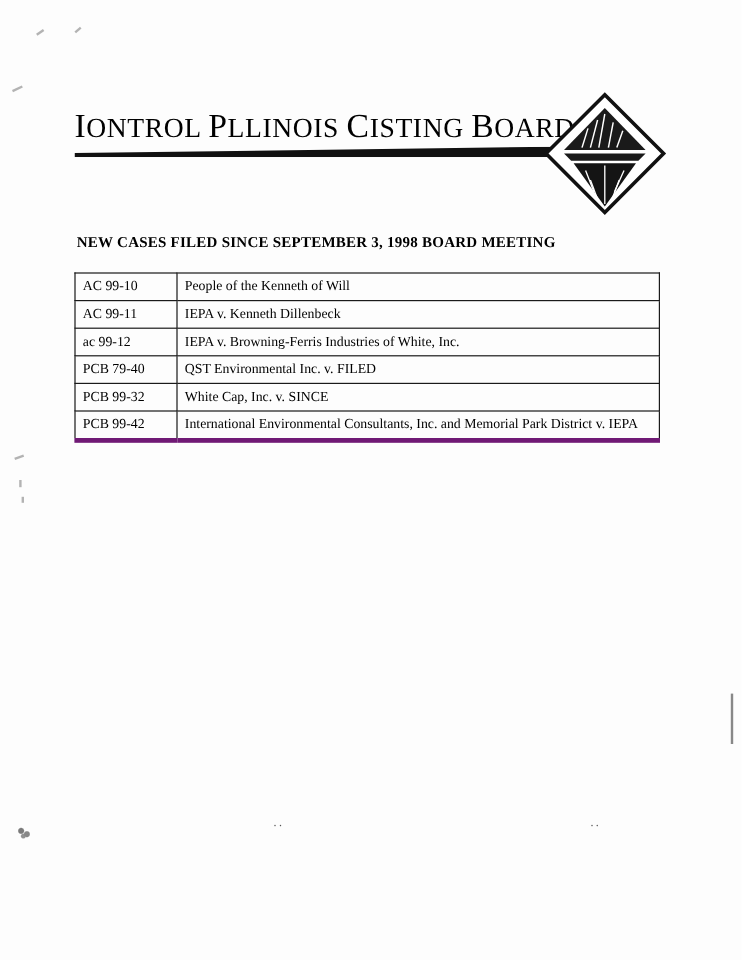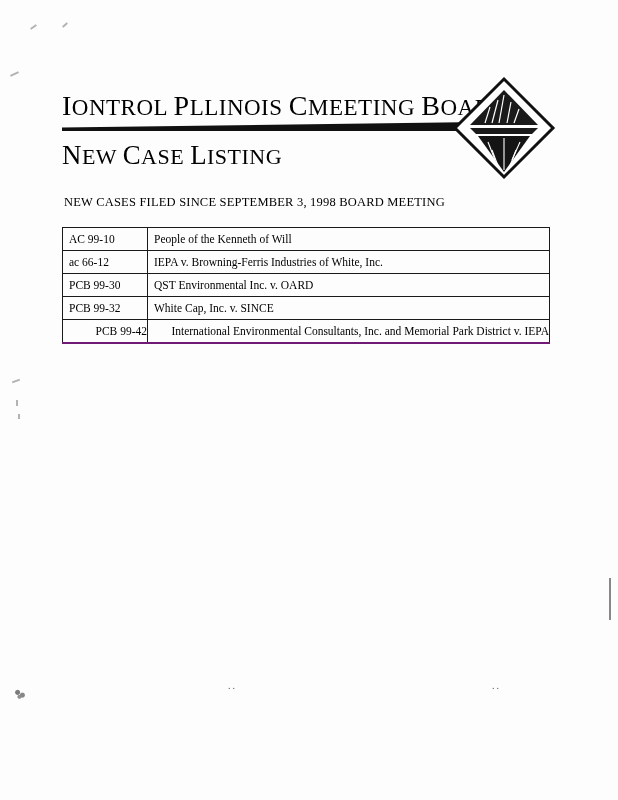--- a/index.html
+++ b/index.html
@@ -74,21 +74,21 @@
     width: 104px;
     height: 104px;
   }
 
   
   .subtitle {
     position: absolute;
     left: 64px;
     top: 195px;
     font-family: "Liberation Serif", serif;
-    font-weight: normal;
+    font-weight: bold;
     font-size: 12.5px;
     letter-spacing: .2px;
     white-space: nowrap;
   }
 
   
   .case-table {
     position: absolute;
     left: 62px;
     top: 227px;
@@ -103,21 +103,21 @@
     line-height: 1.1;
     padding: 4px 0 4px 6px;
     height: 14px;
     vertical-align: middle;
     white-space: nowrap;
     overflow: hidden;
   }
   .col-case { width: 78px; }
 
   
-  .case-table tr:last-child td { border-bottom: 2px solid #701a75; text-align: right; }
+  .case-table tr:last-child td { border-bottom: 4px solid #701a75; }
 
   
   .artifact-dots {
     position: absolute;
     font-size: 10px;
     color: #555;
     letter-spacing: 2px;
   }
   .right-bar {
     position: absolute;
@@ -146,26 +146,23 @@
   <div class="speck" style="left:30px; top:26px; width:7px; height:2px; transform:rotate(-35deg);"></div>
   <div class="speck" style="left:62px; top:24px; width:6px; height:2px; transform:rotate(-40deg);"></div>
   <div class="speck" style="left:10px; top:73px; width:9px; height:2px; transform:rotate(-25deg);"></div>
   <div class="speck" style="left:12px; top:380px; width:8px; height:2px; transform:rotate(-20deg);"></div>
   <div class="speck" style="left:16px; top:400px; width:2px; height:6px;"></div>
   <div class="speck" style="left:18px; top:414px; width:2px; height:5px;"></div>
   <div class="blotch" style="left:14px; top:688px;"></div>
   <div class="right-bar"></div>
 
   <div class="masthead">
-    <div class="title-line1"><span class="small-caps-first">I</span><span>ONTROL</span> <span class="small-caps-first">P</span><span>LLINOIS</span> <span class="small-caps-first">C</span><span>MEETING</span> <span class="small-caps-first">B</span><span>OARD</span></div>
+    <div class="title-line1"><span class="small-caps-first">I</span><span>ONTROL</span> <span class="small-caps-first">P</span><span>LLINOIS</span> <span class="small-caps-first">C</span><span>ISTING</span> <span class="small-caps-first">B</span><span>OARD</span></div>
   </div>
   <div class="rule-wedge"></div>
-  <div class="masthead" style="top:134px;">
-    <div class="title-line2"><span class="small-caps-first">N</span><span>EW</span> <span class="small-caps-first">C</span><span>ASE</span> <span class="small-caps-first">L</span><span>ISTING</span></div>
-  </div>
 
   <div class="logo">
     <svg width="104" height="104" viewBox="0 0 104 104" xmlns="http://www.w3.org/2000/svg">
 
       <polygon points="52,3 101,52 52,101 3,52" fill="#ffffff" stroke="#111111" stroke-width="3"></polygon>
 
       <polygon points="52,14 86,49 18,49" fill="#1a1a1a"></polygon>
 
       <g stroke="#ffffff" stroke-width="1.2">
         <line x1="40" y1="47" x2="46" y2="24"></line>
@@ -190,26 +187,30 @@
 
   <div class="subtitle">NEW CASES FILED SINCE SEPTEMBER 3, 1998 BOARD MEETING</div>
 
   <table class="case-table">
     <tbody>
       <tr>
         <td class="col-case">AC 99-10</td>
         <td>People of the Kenneth of Will</td>
       </tr>
       <tr>
-        <td class="col-case">ac 66-12</td>
+        <td class="col-case">AC 99-11</td>
+        <td>IEPA v. Kenneth Dillenbeck</td>
+      </tr>
+      <tr>
+        <td class="col-case">ac 99-12</td>
         <td>IEPA v. Browning-Ferris Industries of White, Inc.</td>
       </tr>
       <tr>
-        <td class="col-case">PCB 99-30</td>
-        <td>QST Environmental Inc. v. OARD</td>
+        <td class="col-case">PCB 79-40</td>
+        <td>QST Environmental Inc. v. FILED</td>
       </tr>
       <tr>
         <td class="col-case">PCB 99-32</td>
         <td>White Cap, Inc. v. SINCE</td>
       </tr>
       <tr>
         <td class="col-case">PCB 99-42</td>
         <td>International Environmental Consultants, Inc. and Memorial Park District v. IEPA</td>
       </tr>
     </tbody>

